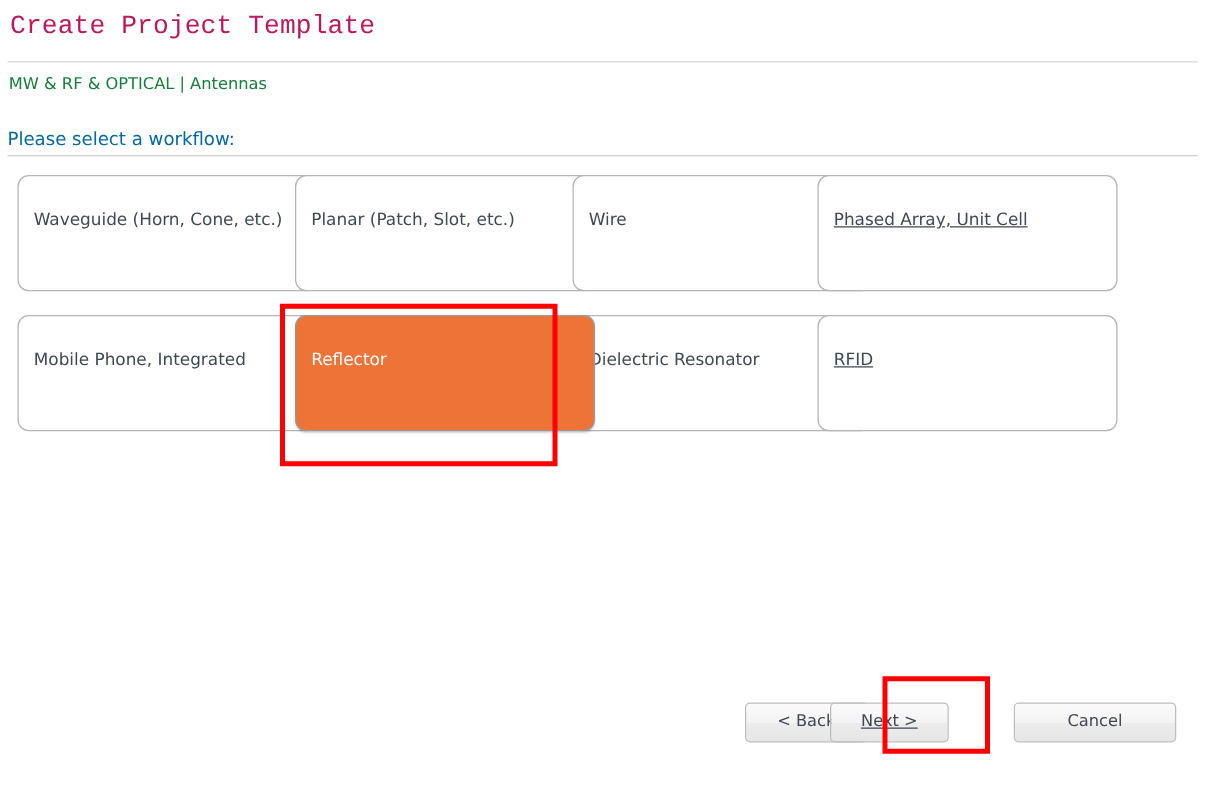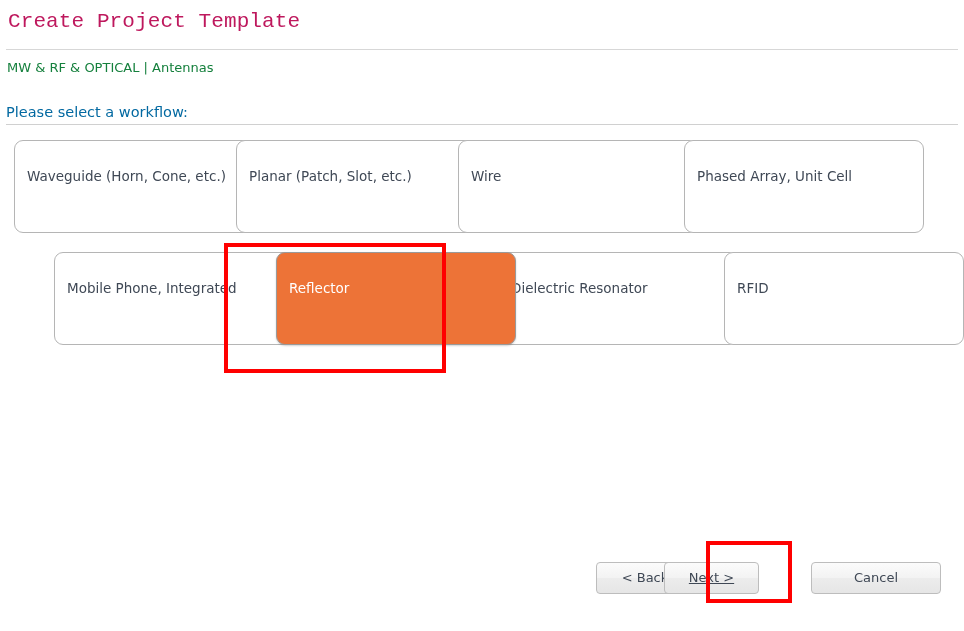--- a/index.html
+++ b/index.html
@@ -85,23 +85,23 @@
     background: #ffffff;
     font-size: 13.5px;
     color: #3f4855;
     padding: 26px 12px 0 12px;
     line-height: 19px;
     cursor: pointer;
   }
   .card.col0 { left: 0px; }
   .card.col1 { left: 222px; }
   .card.col2 { left: 444px; }
-  .card.col3 { left: 670px; }
+  .card.col3 { left: 640px; text-decoration: underline; }
   .card.row0 { top: 0px; }
-  .card.row1 { top: 112px; margin-left: 40px; }
+  .card.row1 { top: 112px; }
 
   .card.selected {
     background: #ed7337;
     border: 1px solid #9a9a9a;
     color: #ffffff;
     box-shadow: 0 1px 2px rgba(0,0,0,0.18);
   }
 
   
   .highlight-card {

